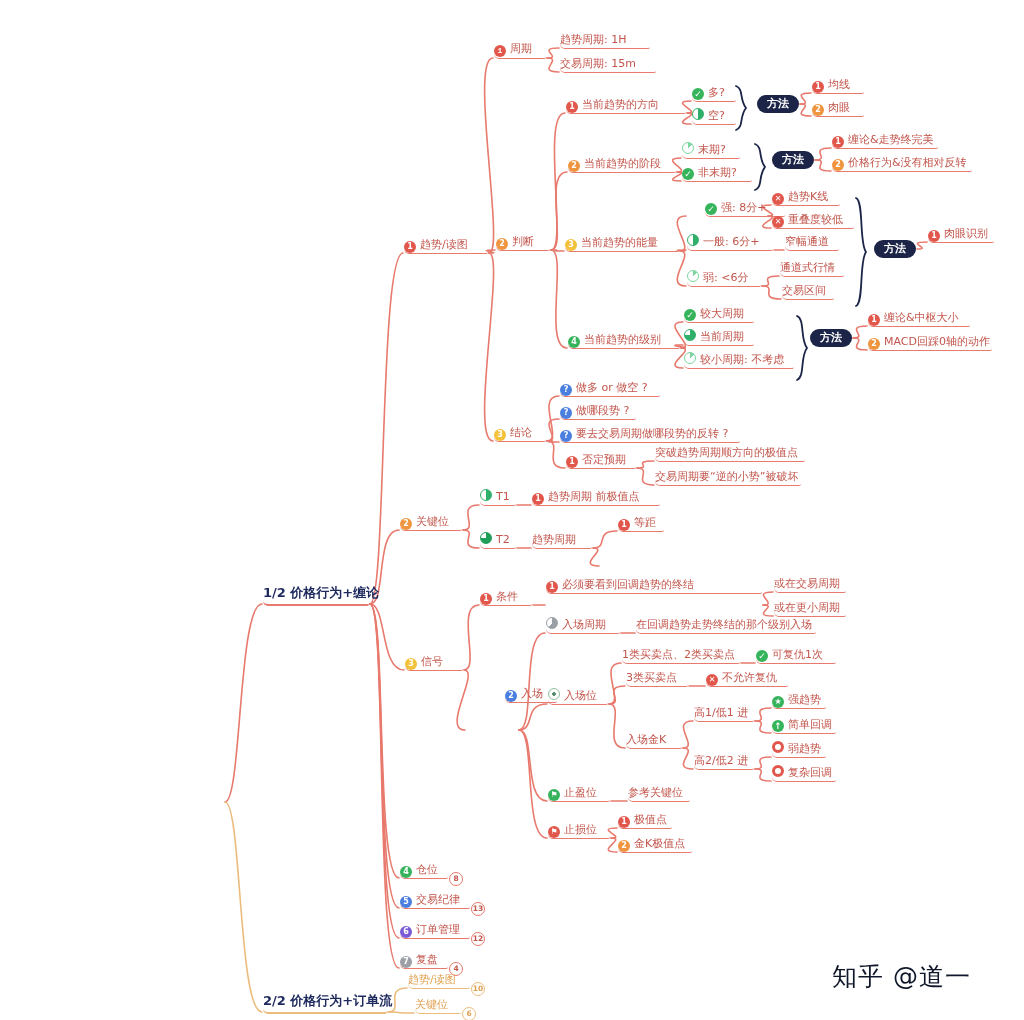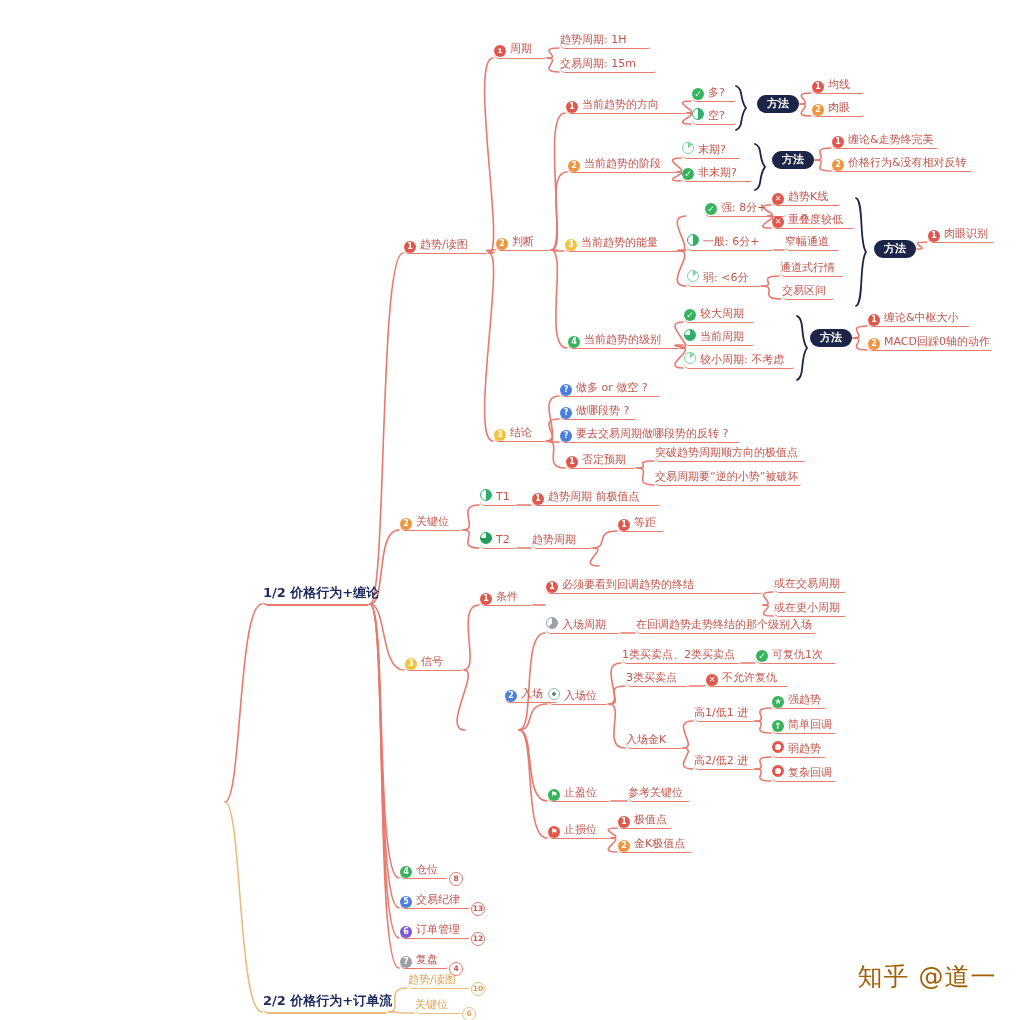--- a/index.html
+++ b/index.html
@@ -32,22 +32,22 @@
   .ic-slice{background:conic-gradient(#7dd6a0 0 15%,#ffffff 0 100%);border:1px solid #7dd6a0;}
   .ic-prog{background:conic-gradient(#9aa0a6 0 60%,#ffffff 0 100%);border:1px solid #9aa0a6;}
   .ic-target{background:radial-gradient(circle,#5a8f6d 0 28%,#ffffff 30% 100%);border:1px solid #8fbf9f;}
   .ic-ring{background:#fff;border:3px solid #e2574c;}
   .badge{position:absolute;right:-15px;bottom:-8px;width:12px;height:12px;border-radius:50%;
         border:1px solid #e8796d;background:#fff;color:#c2554b;font-size:7.5px;line-height:12px;
         text-align:center;font-weight:bold;box-sizing:content-box;}
   .o .badge{border-color:#ecbc7c;color:#dfa050;}
   .root{position:absolute;left:28px;top:786px;width:198px;text-align:center;color:#1e2a5e;
         font-size:19px;font-weight:bold;line-height:23px;}
-  .watermark{position:absolute;left:832px;top:960px;width:190px;color:#a16207;font-size:25px;
-        letter-spacing:1px;text-align:center;}
+  .watermark{position:absolute;left:832px;top:960px;width:190px;color:#0f172a;font-size:25px;
+        letter-spacing:1px;}
 </style>
 </head>
 <body>
 
 <div id="stage">
   <svg id="edges" width="1024" height="1020">
       <path d="M225,802 C241.8,802 238,604 262,604" fill="none" stroke="#e8796d" stroke-width="1.6" stroke-linecap="round"></path>
       <path d="M225,802 C241.8,802 238,1012 262,1012" fill="none" stroke="#ecbc7c" stroke-width="1.6" stroke-linecap="round"></path>
       <path d="M370,604 C386.8,604 379,253 403,253" fill="none" stroke="#e8796d" stroke-width="1.6" stroke-linecap="round"></path>
       <path d="M370,604 C386.8,604 375,530 399,530" fill="none" stroke="#e8796d" stroke-width="1.6" stroke-linecap="round"></path>

